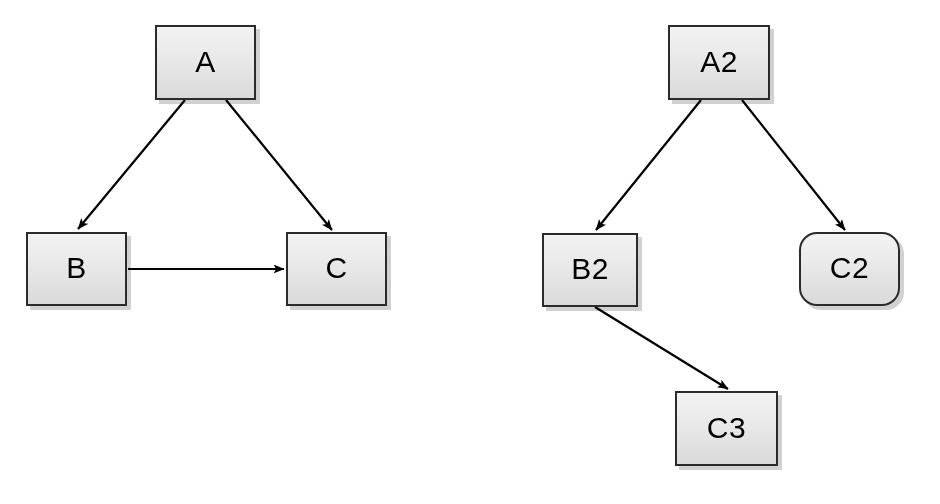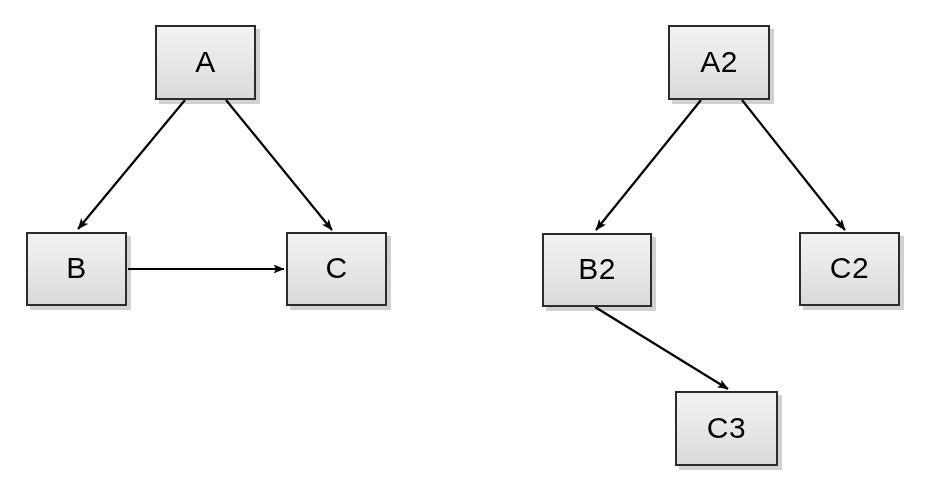--- a/index.html
+++ b/index.html
@@ -73,24 +73,24 @@
       </div>
       <div class="node" style="left: 26px; top: 232px; width: 101px; height: 74px;">
         <span class="node-label">B</span>
       </div>
       <div class="node" style="left: 286px; top: 232px; width: 101px; height: 74px;">
         <span class="node-label">C</span>
       </div>
       <div class="node" style="left: 668px; top: 25px; width: 102px; height: 75px;">
         <span class="node-label">A2</span>
       </div>
-      <div class="node" style="left: 542px; top: 233px; width: 110px; height: 74px; align-items: center;">
+      <div class="node" style="left: 542px; top: 233px; width: 96px; height: 74px; align-items: center;">
         <span class="node-label">B2</span>
       </div>
-      <div class="node" style="left: 799px; top: 232px; width: 101px; height: 74px;">
+      <div class="node" style="left: 799px; top: 232px; width: 101px; height: 74px; border-radius: 18px;">
         <span class="node-label">C2</span>
       </div>
       <div class="node" style="left: 675px; top: 391px; width: 103px; height: 75px; align-items: center;">
         <span class="node-label">C3</span>
       </div>
     </div>
 
 </div>
 
 </body></html>

